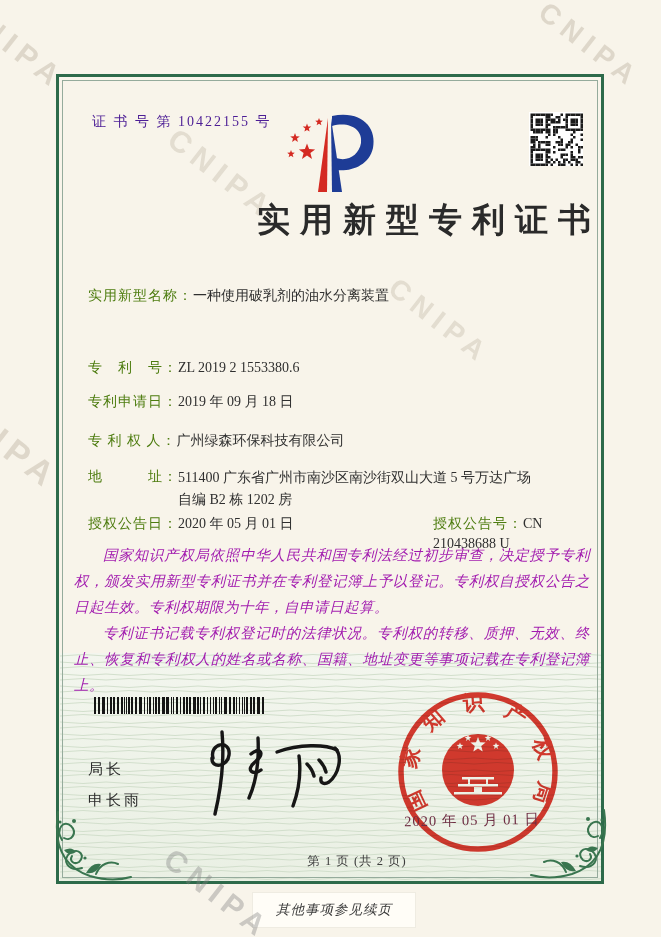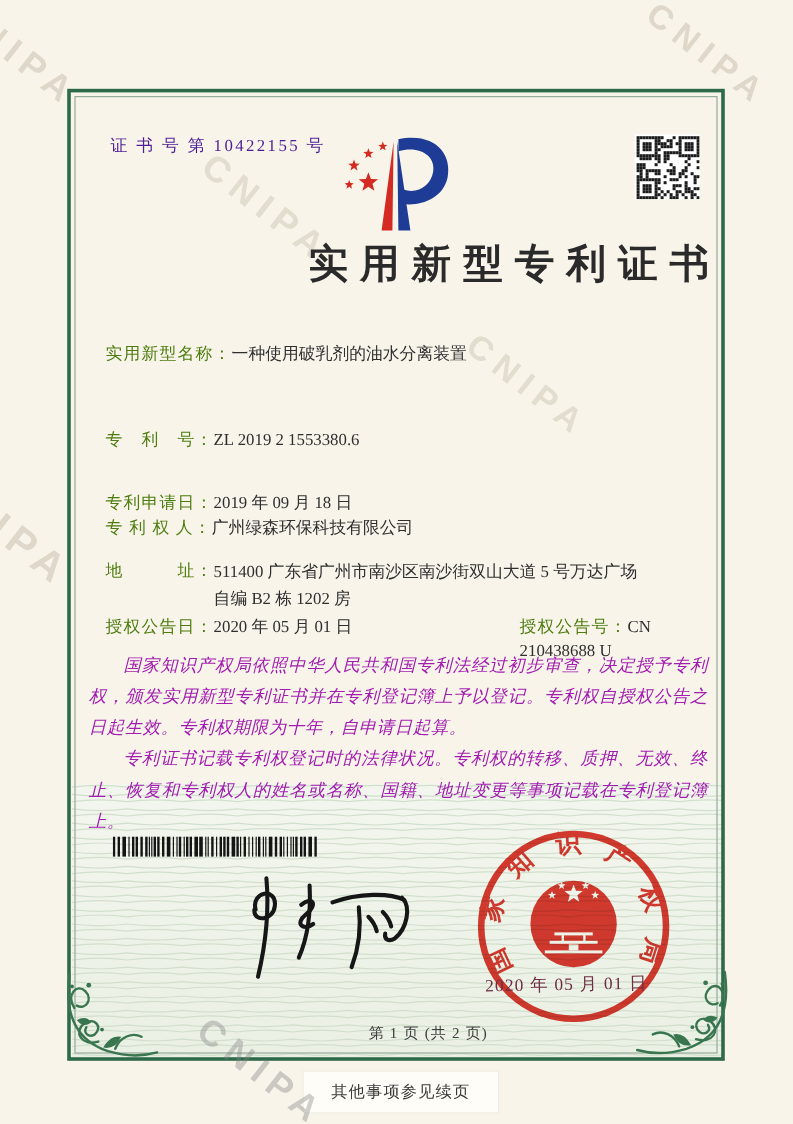--- a/index.html
+++ b/index.html
@@ -54,21 +54,21 @@
         mix-blend-mode:multiply;opacity:0.92;}
   .seal-date{position:absolute;left:390px;top:811px;width:164px;text-align:center;
              font-size:14.5px;letter-spacing:1px;color:#6e2d43;z-index:5;
              transform:rotate(-1deg);}
   
   .page-info{position:absolute;left:57px;top:853px;width:600px;text-align:center;
              font-size:12.5px;letter-spacing:1px;color:#3c3c3c;z-index:3;}
   .cont-tab{position:absolute;left:252px;top:892px;width:162px;height:34px;
             background:#fffdf7;border:1px solid #efece2;z-index:4;
             display:flex;align-items:center;justify-content:center;
-            font-size:13.5px;letter-spacing:1px;color:#3a3a3a;}
+            font-style:italic;font-size:13.5px;letter-spacing:1px;color:#3a3a3a;}
   
   .orn{position:absolute;width:80px;height:85px;z-index:2;}
   .orn-bl{left:52px;top:798px;}
   .orn-br{left:530px;top:796px;transform:scaleX(-1);}
 </style>
 </head>
 <body>
 
 <div id="page">
 
@@ -397,21 +397,21 @@
   </svg>
 
   <div class="title">实用新型专利证书</div>
 
   <div class="row" style="top:286px">
     <span class="lbl">实用新型名称：</span><span class="val">一种使用破乳剂的油水分离装置</span>
   </div>
   <div class="row" style="top:358px">
     <span class="lbl">专　利　号：</span><span class="val">ZL 2019 2 1553380.6</span>
   </div>
-  <div class="row" style="top:410px">
+  <div class="row" style="top:392px">
     <span class="lbl">专利申请日：</span><span class="val">2019 年 09 月 18 日</span>
   </div>
   <div class="row" style="top:431px">
     <span class="lbl">专 利 权 人：</span><span class="val">广州绿森环保科技有限公司</span>
   </div>
   <div class="row row-addr" style="top:467px">
     <span class="lbl">地　　　址：</span><span class="val">511400 广东省广州市南沙区南沙街双山大道 5 号万达广场
 自编 B2 栋 1202 房</span>
   </div>
   <div class="row" style="top:514px">
@@ -475,20 +475,24 @@
         <rect x="148" y="0" width="1" height="17"></rect>
         <rect x="150" y="0" width="1" height="17"></rect>
         <rect x="152" y="0" width="2" height="17"></rect>
         <rect x="156" y="0" width="2" height="17"></rect>
         <rect x="159" y="0" width="2" height="17"></rect>
         <rect x="163" y="0" width="3" height="17"></rect>
         <rect x="168" y="0" width="2" height="17"></rect>
       </g>
   </svg>
 
+  <div class="signoff">
+    <div>局长</div>
+    <div>申长雨</div>
+  </div>
 
   <svg class="signature" viewBox="0 0 170 100">
     <g fill="none" stroke="#161616" stroke-width="3.4" stroke-linecap="round">
       <path d="M28,32 C24,17 46,13 44,29 C43,41 26,43 27,32"></path>
       <path d="M37,6 C39,28 38,54 30,88"></path>
       <path d="M66,28 C76,20 80,28 70,36 C60,44 68,50 76,44"></path>
       <path d="M73,12 C74,32 72,54 64,72"></path>
       <path d="M92,26 C114,18 140,18 152,24"></path>
       <path d="M150,22 C158,30 154,48 144,56 C139,59 135,57 136,52"></path>
       <path d="M114,30 C116,46 114,64 108,80"></path>

